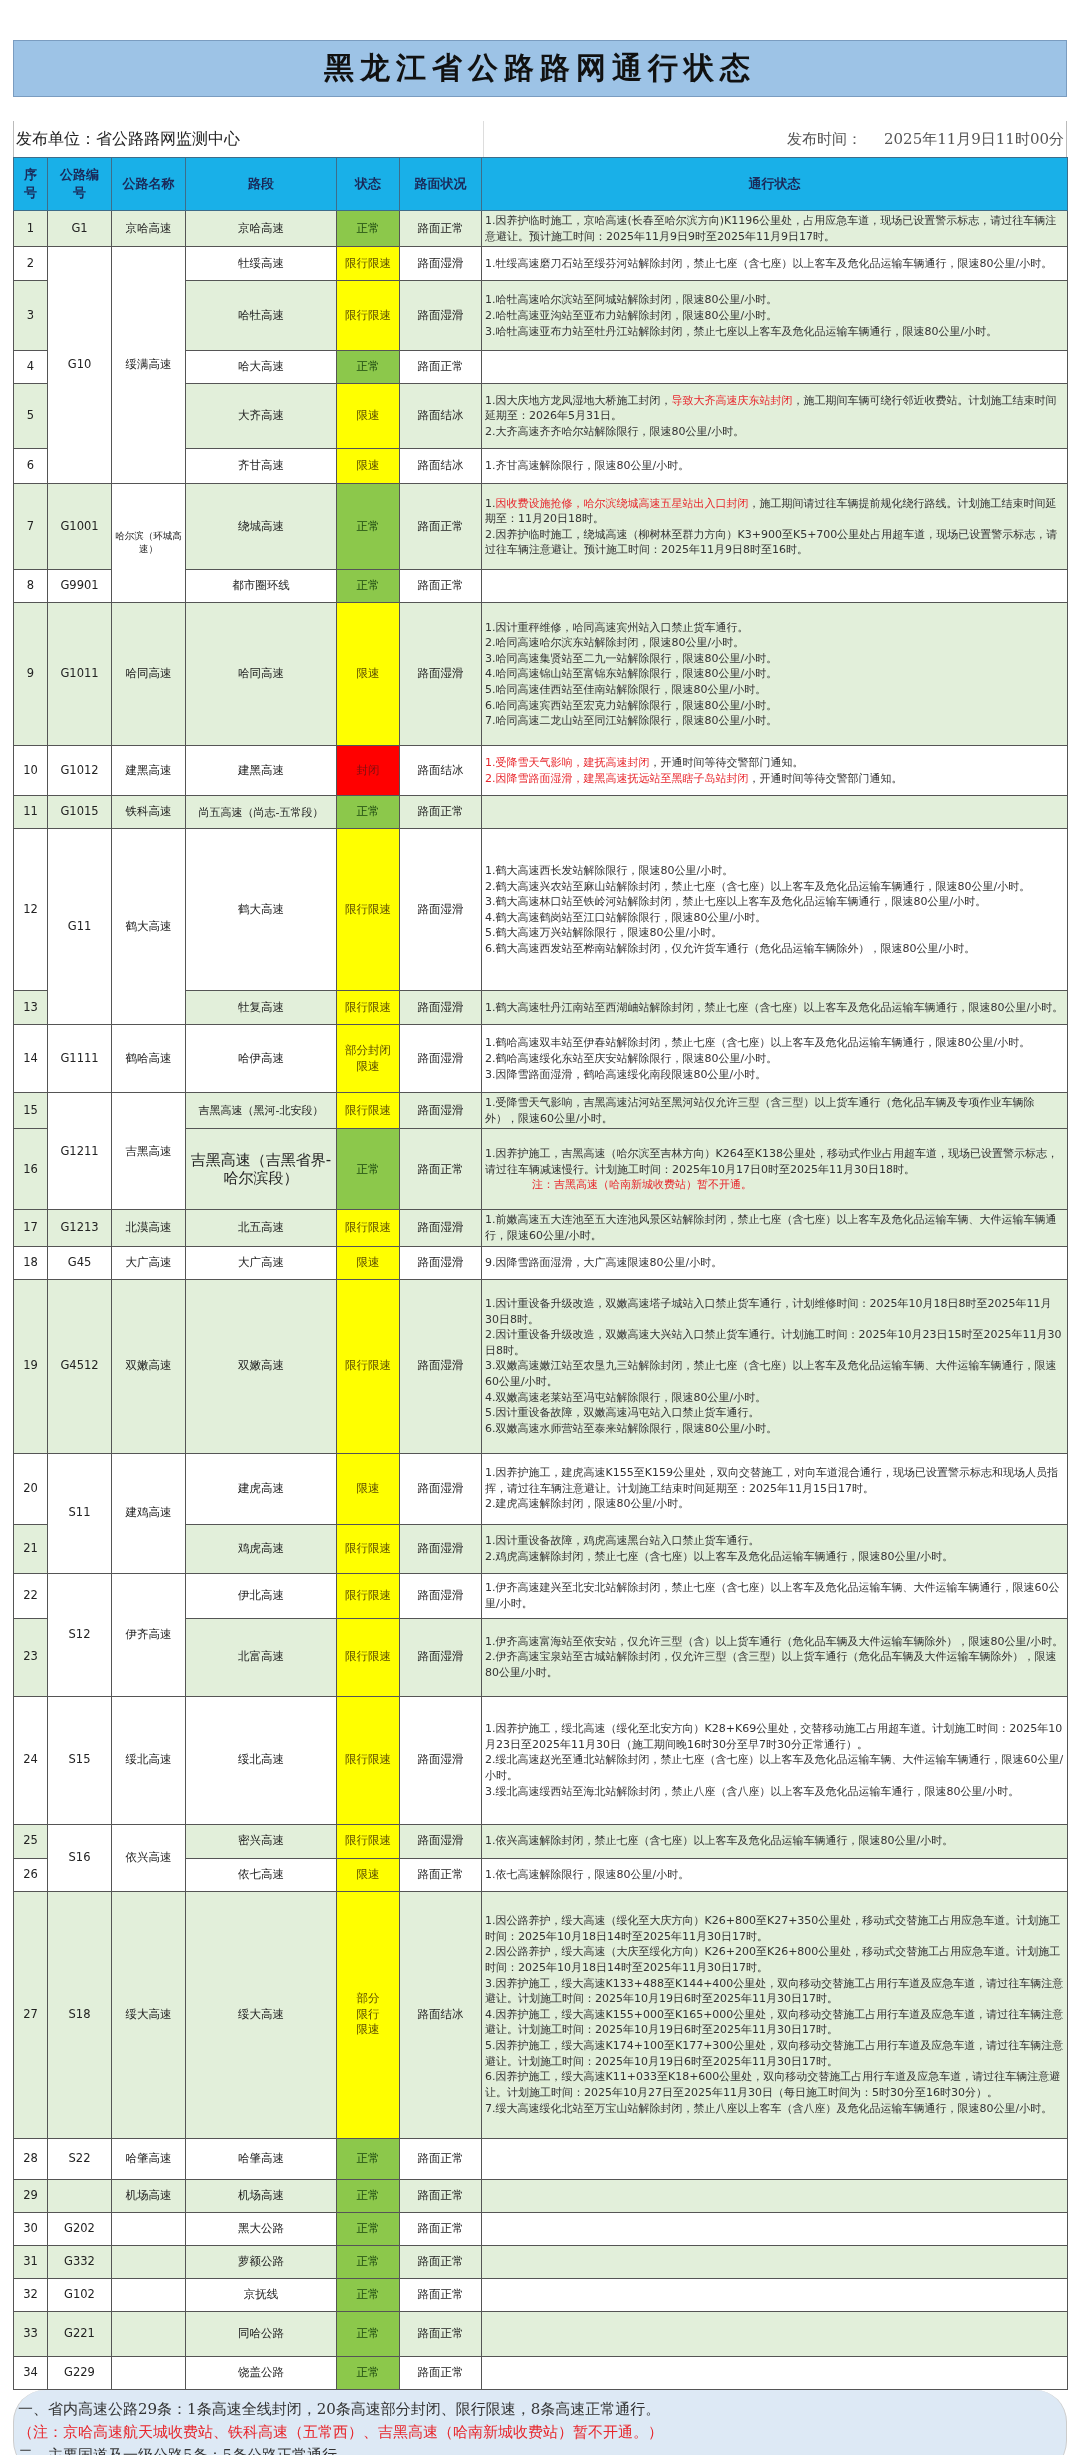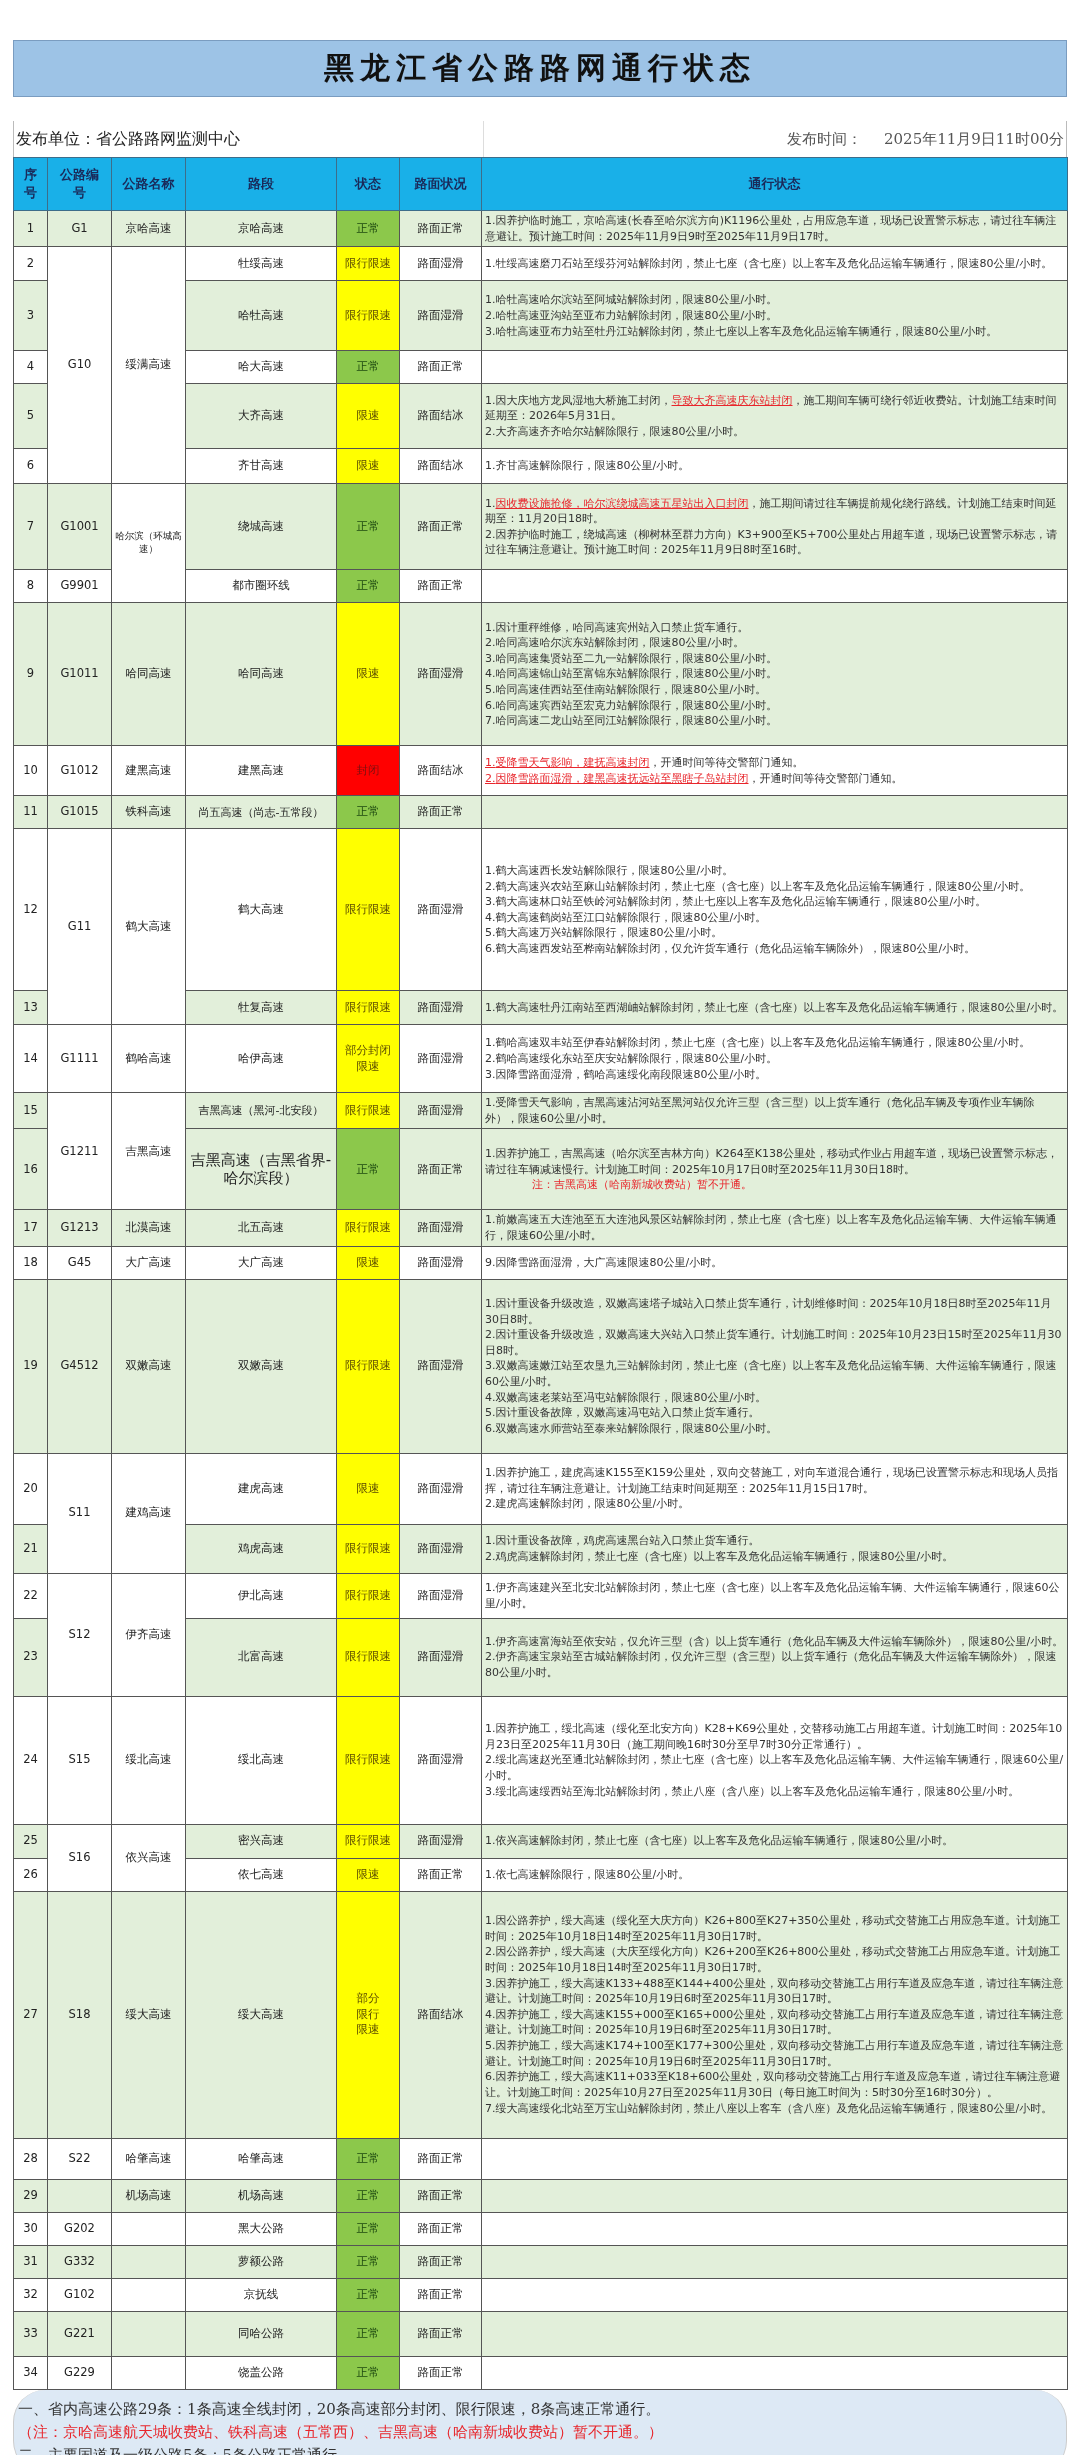--- a/index.html
+++ b/index.html
@@ -13,21 +13,21 @@
   table { border-collapse:collapse; table-layout:fixed; width:1054px; }
   th { background:#19b0e8; color:#1a2a5a; font-size:13px; font-weight:bold; height:35px; border:1px solid #3d6d8a; padding:8px; }
   td { border:1px solid #555; font-size:11.5px; padding:0; text-align:center; vertical-align:middle; line-height:1.35; }
   td.notes { text-align:left; padding:2px 3px; font-size:11px; line-height:1.42; color:#333; }
   tr.g td { background:#e2efda; }
   tr.w td { background:#ffffff; }
   td.merged { background:#ffffff !important; }
   td.st-normal { background:#8cc84b !important; color:#1e4a10; }
   td.st-limit { background:#ffff00 !important; color:#5a4a00; }
   td.st-closed { background:#ff0000 !important; color:#7a1010; }
-  .red { color:#e8262c;text-decoration:underline; }
+  .red { color:#e8262c; }
   .red-bold { color:#e8262c; font-weight:normal;margin-left:47px; }
   .small { font-size:9.5px; }
   .summary { background:#dde9f5; padding:8px 4px 6px 4px; font-family:"DejaVu Serif","Liberation Serif",serif; font-size:15px; line-height:1.55; color:#333; border-left:1px solid #ccc; border-right:1px solid #ccc;border-radius:32px; }
   .summary .note { color:#e8262c; }
   .footer { background:#fbe8c2; padding:14px 0 12px 0; text-align:center; font-family:"DejaVu Serif","Liberation Serif",serif; font-weight:bold; font-size:16px; line-height:1.75; color:#222; }
 </style>
 </head>
 <body>
 
 <div class="sheet">

